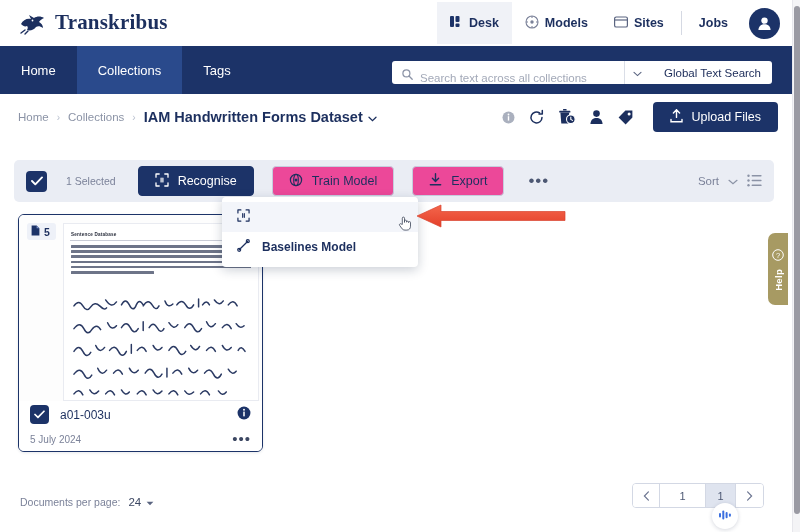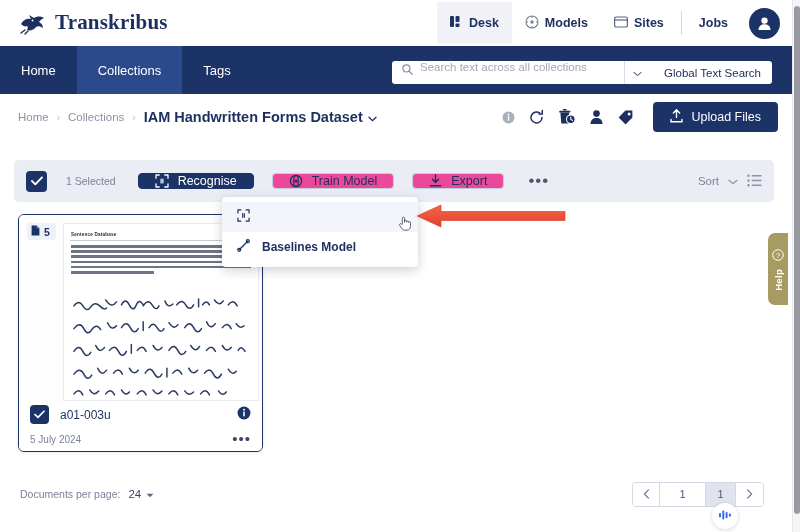--- a/index.html
+++ b/index.html
@@ -51,21 +51,21 @@
     color: #ffffff; font-size: 13px; cursor: pointer;
   }
   .blue-item.active { background: #2a4a8c; }
   .searchwrap {
     position: absolute; left: 392px; top: 61px;
     display: flex; align-items: center;
     height: 23px; width: 380px;
     background: #ffffff; border-radius: 3px; overflow: hidden;
   }
   .search-field {
-    flex: 1; display: flex; align-items: flex-start; gap: 7px;
+    flex: 1; display: flex; align-items: flex-end; gap: 7px;
     height: 23px; padding-left: 10px; border-right: 1px solid #dadee7;
   }
   .search-field input {
     border: none; outline: none; flex: 1; font-size: 11.5px;
     color: #1b2b58; font-family: "Liberation Sans", sans-serif;
     background: transparent;
   }
   .search-field input::placeholder { color: #a3a9b8; }
   .search-mode {
     display: flex; align-items: center; gap: 22px;
@@ -101,22 +101,22 @@
     position: absolute; top: 160px; left: 14px; width: 760px; height: 42px;
     background: #eaedf4; border-radius: 5px;
     display: flex; align-items: center; padding: 0 12px; gap: 8px;
   }
   .sel-check {
     width: 21px; height: 21px; border-radius: 4px; background: #1c3368;
     display: flex; align-items: center; justify-content: center; cursor: pointer;
   }
   .sel-label { font-size: 10.5px; color: #7b8299; margin-left: 11px; margin-right: 14px; }
   .tb-btn {
-    display: flex; gap: 9px;
-    height: 16px; padding: 0 16px; border-radius: 4px;
+    display: flex; align-items: center; gap: 9px;
+    height: 30px; padding: 0 16px; border-radius: 4px;
     font-size: 12.5px; cursor: pointer; margin-right: 10px;
     font-family: "Liberation Sans", sans-serif;
   }
   .tb-btn.primary { background: #1c3368; color: #fff; border: 1px solid #1c3368; }
   .tb-btn.ghost { background: #ec4899; color: #1c2f5e; border: 1px solid #c6cddd; }
   .tb-more { color: #4d5873; font-size: 17px; letter-spacing: 1px; cursor: pointer; padding: 0 6px; line-height: 10px; }
   .sortwrap {
     position: absolute; right: 12px; display: flex; align-items: center; gap: 9px;
     font-size: 11.5px; color: #7b8299;
   }
@@ -179,21 +179,21 @@
   .cf-row2 {
     display: flex; align-items: center; justify-content: space-between;
     height: 22px; padding: 0 11px;
   }
   .cf-date { font-size: 10px; color: #7b8299; }
   .cf-dots { font-size: 15px; color: #3c4762; letter-spacing: 1px; line-height: 8px; cursor: pointer; }
 
   
   .footer {
     position: absolute; bottom: 24px; left: 0; width: 792px; height: 28px;
-    display: flex; align-items: center;
+    display: flex; align-items: flex-end;
   }
   .perpage { margin-left: 20px; display: flex; align-items: center; gap: 8px; font-size: 10.5px; color: #7b8299; }
   .perpage-val { color: #3c4762; font-size: 11.5px; display: flex; align-items: center; gap: 5px; cursor: pointer; }
   .pager {
     position: absolute; right: 28px; display: flex; align-items: center;
     height: 25px; border: 1px solid #d3d8e4; border-radius: 4px; overflow: hidden;
     background: #fff;
   }
   .pg {
     min-width: 27px; height: 23px; display: flex; align-items: center; justify-content: center;

